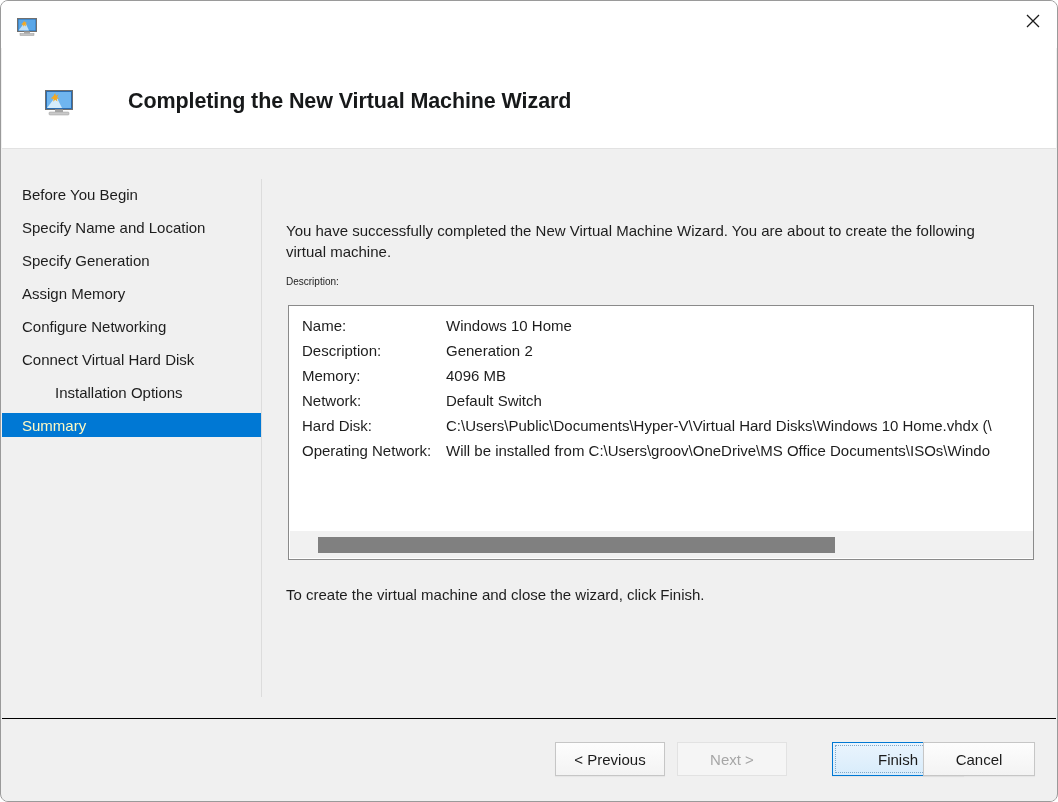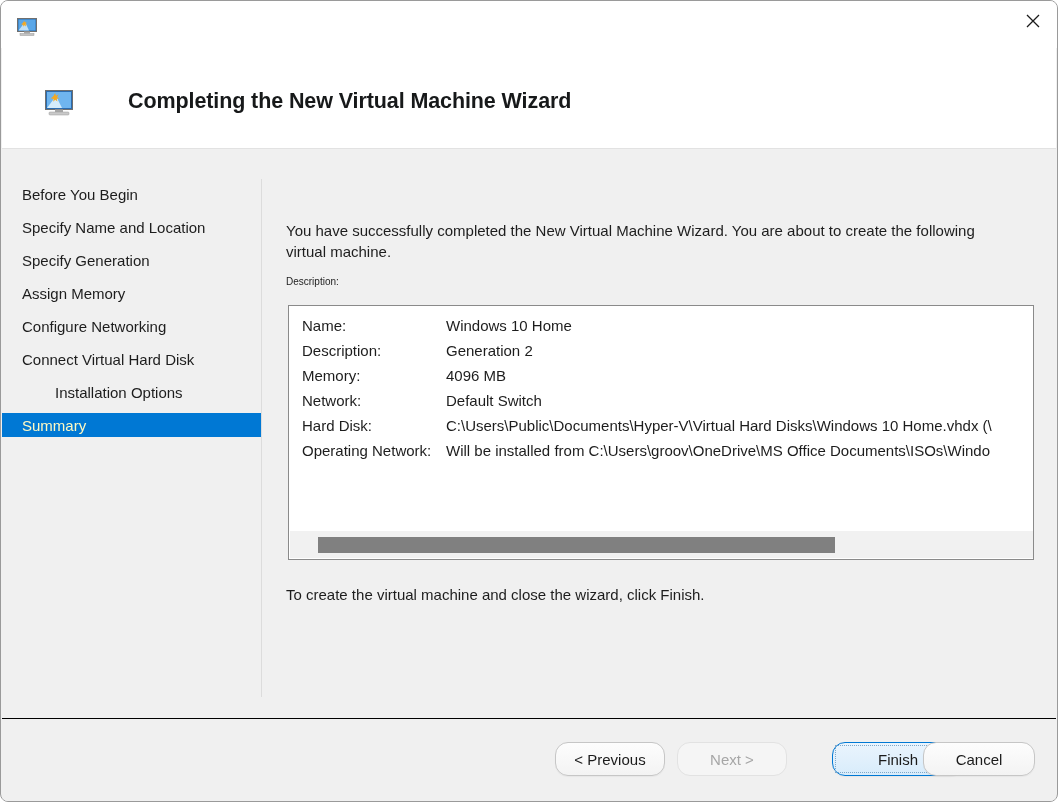--- a/index.html
+++ b/index.html
@@ -223,21 +223,21 @@
     position: absolute;
     left: 1px; top: 719px;
     width: 1054px;
     height: 81px;
     background: #f0f0f0;
   }
   .btn {
     position: absolute;
     top: 22px;
     height: 34px;
-    border-radius: 13px;
+    border-radius: 0;
     font-size: 15px;
     font-family: "Liberation Sans", sans-serif;
     display: flex;
     align-items: center;
     justify-content: center;
     box-sizing: border-box;
     cursor: default;
     background: linear-gradient(#fdfdfd, #f3f3f3);
     border: 1px solid #c6c6c6;
     color: #1b1b1b;

